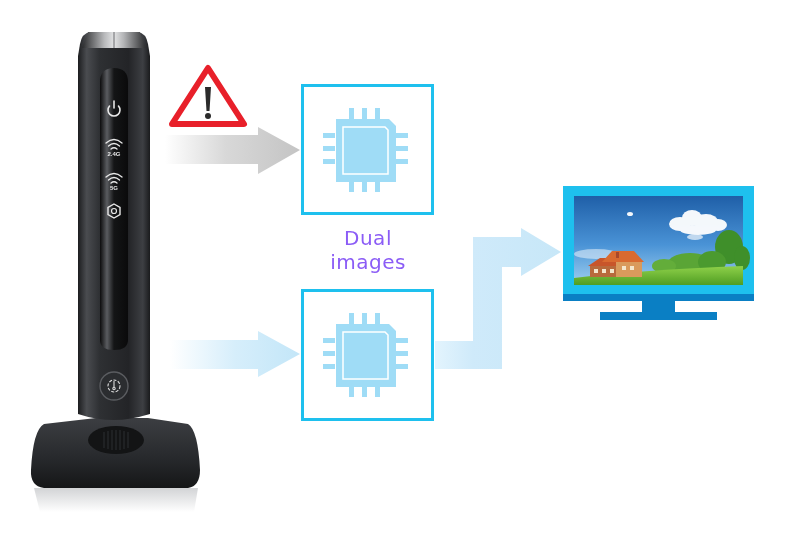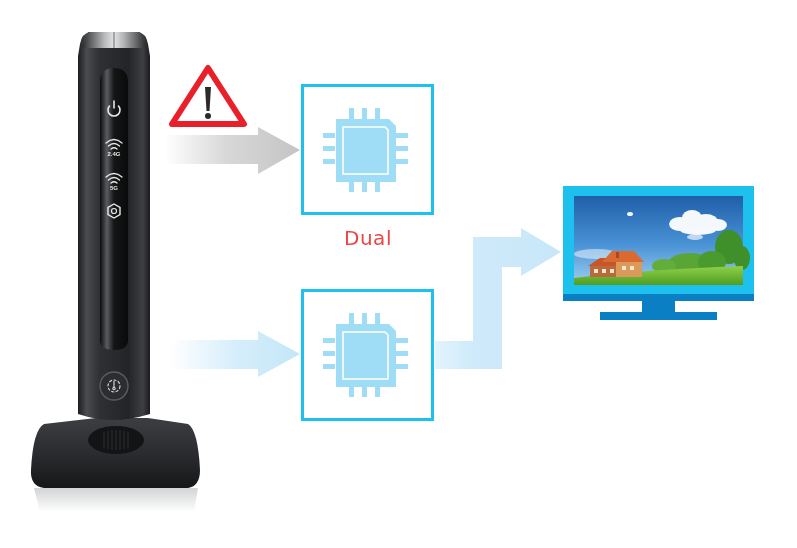--- a/index.html
+++ b/index.html
@@ -1,21 +1,21 @@
 <!DOCTYPE html>
 <html><head>
 <meta charset="utf-8">
 <style>
   html, body { margin: 0; padding: 0; background: #ffffff; }
   body { width: 797px; height: 548px; position: relative; overflow: hidden; font-family: "DejaVu Sans", sans-serif; }
   .layer { position: absolute; left: 0; top: 0; }
   .caption {
     position: absolute; left: 301px; top: 226px; width: 134px;
     text-align: center; font-family: "DejaVu Sans", sans-serif;
-    font-size: 20px; line-height: 24px; color: #ef4444; font-weight: normal;
+    font-size: 20px; line-height: 24px; color: #8b5cf6; font-weight: normal;
     letter-spacing: 0.5px;
   }
   .caption span { display: block; }
   .led-label { font-family: "Liberation Sans", sans-serif; font-weight: bold; }
 </style>
 </head>
 <body>
 
 <svg class="layer" width="797" height="548" viewBox="0 0 797 548">
   <defs>
@@ -223,13 +223,14 @@
         <rect x="622" y="266" width="4" height="4" fill="#f4e6cc"></rect>
         <rect x="630" y="266" width="4" height="4" fill="#f4e6cc"></rect>
         <rect x="616" y="252" width="3" height="6" fill="#a9482a"></rect>
       </g>
     </g>
   </g>
 </svg>
 
 <div class="caption">
   <span>Dual</span>
+  <span>images</span>
 </div>
 
 </body></html>

